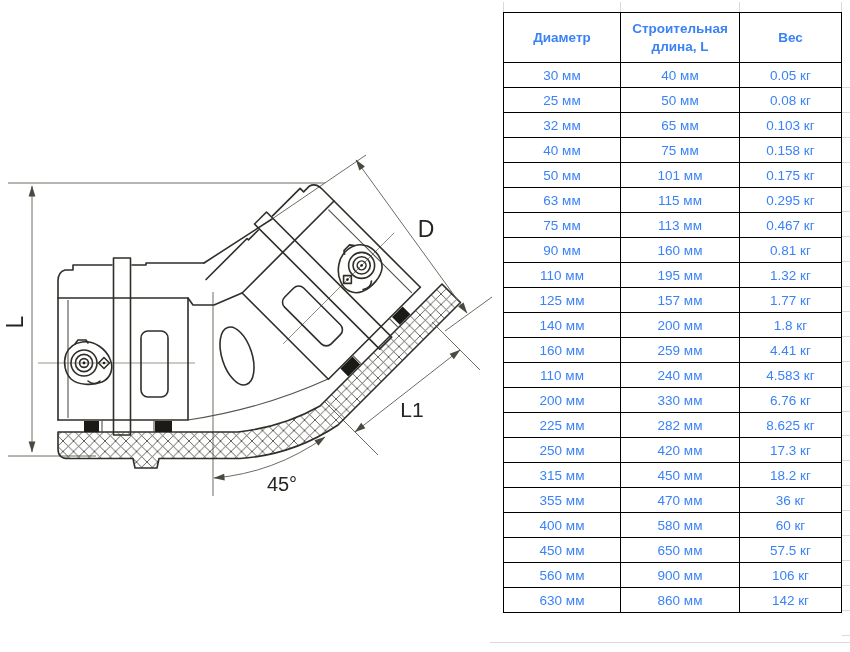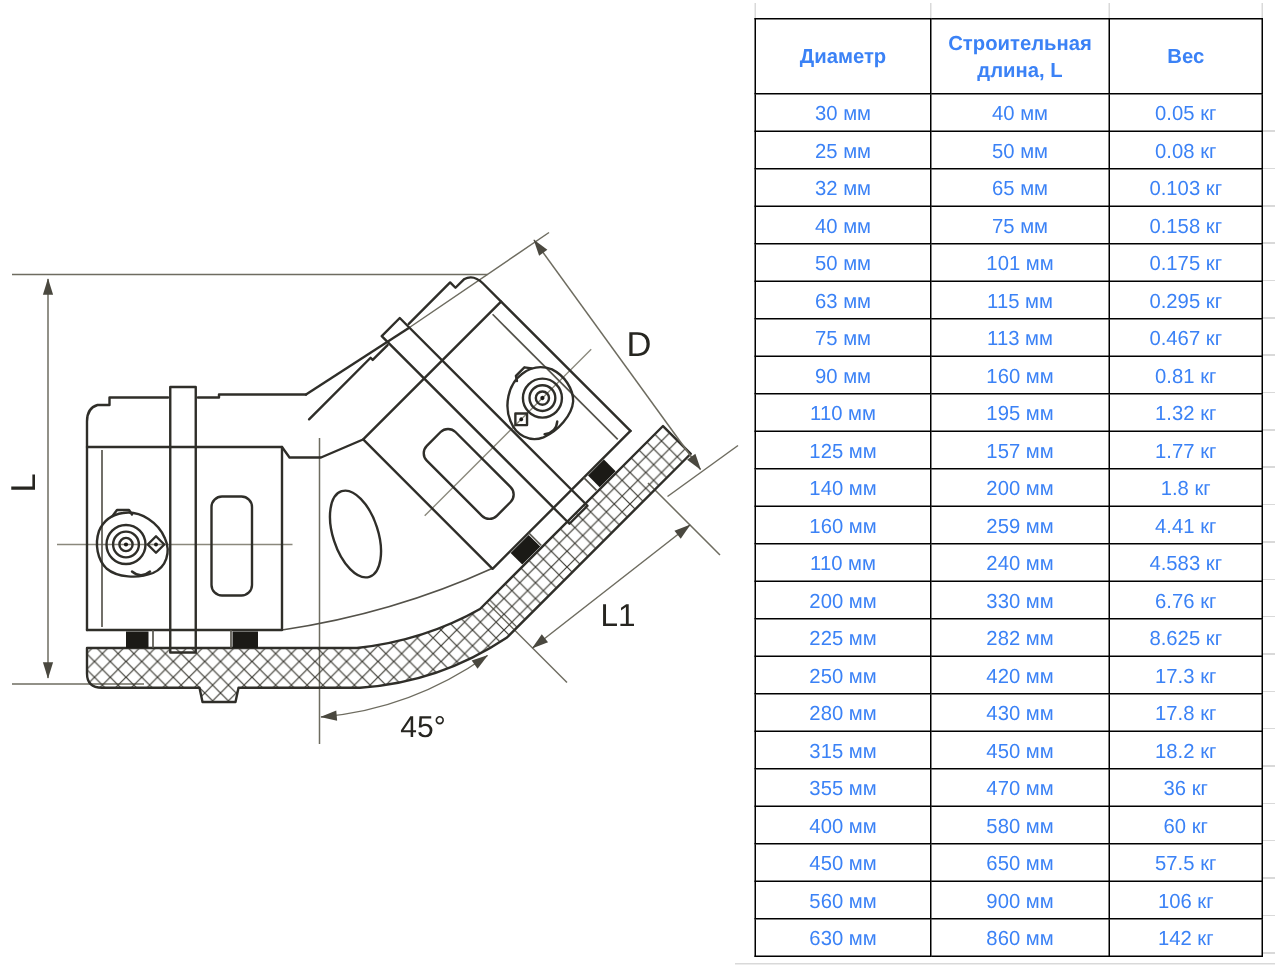--- a/index.html
+++ b/index.html
@@ -194,25 +194,20 @@
           <td>225 мм</td>
           <td>282 мм</td>
           <td>8.625 кг</td>
         </tr>
         <tr>
           <td>250 мм</td>
           <td>420 мм</td>
           <td>17.3 кг</td>
         </tr>
         <tr>
-          <td>280 мм</td>
-          <td>430 мм</td>
-          <td>17.8 кг</td>
-        </tr>
-        <tr>
           <td>315 мм</td>
           <td>450 мм</td>
           <td>18.2 кг</td>
         </tr>
         <tr>
           <td>355 мм</td>
           <td>470 мм</td>
           <td>36 кг</td>
         </tr>
         <tr>

